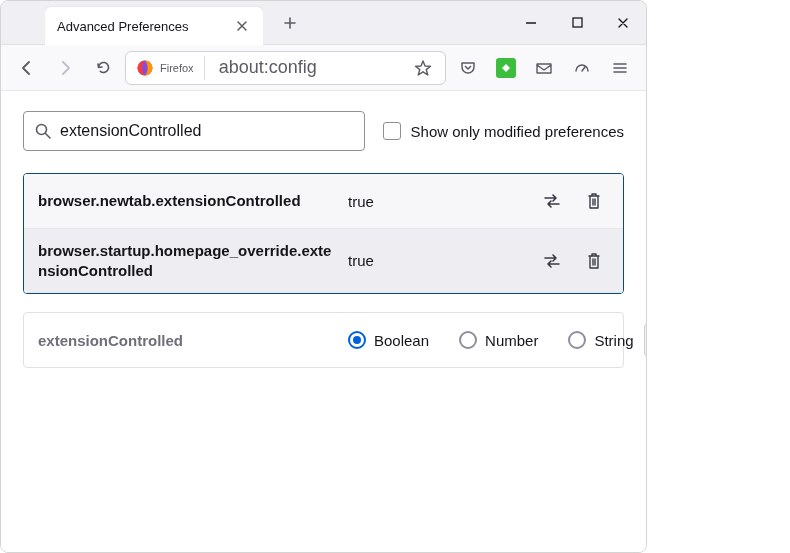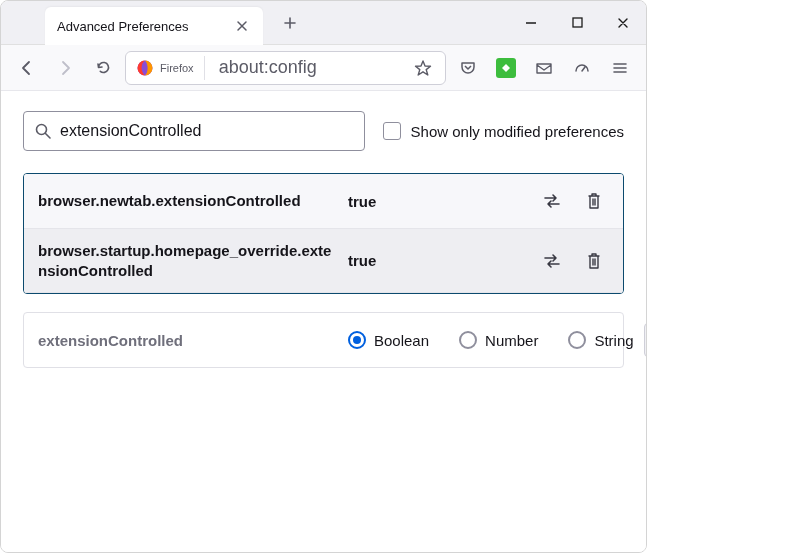--- a/index.html
+++ b/index.html
@@ -167,21 +167,21 @@
       flex: 0 0 300px;
       font-size:15px;
       font-weight:700;
       color:#15141a;
       word-break: break-word;
       line-height:1.3;
     }
     .pref-value {
       flex:1;
       font-size:15px;
-      font-weight:700;
+      font-weight:400;
       color:#15141a;
     }
     .pref-actions {
       display:flex; gap:12px; align-items:center;
     }
     .action-btn {
       width:30px;height:30px;
       display:flex;align-items:center;justify-content:center;
       color:#3a3a44;
       border-radius:4px;

